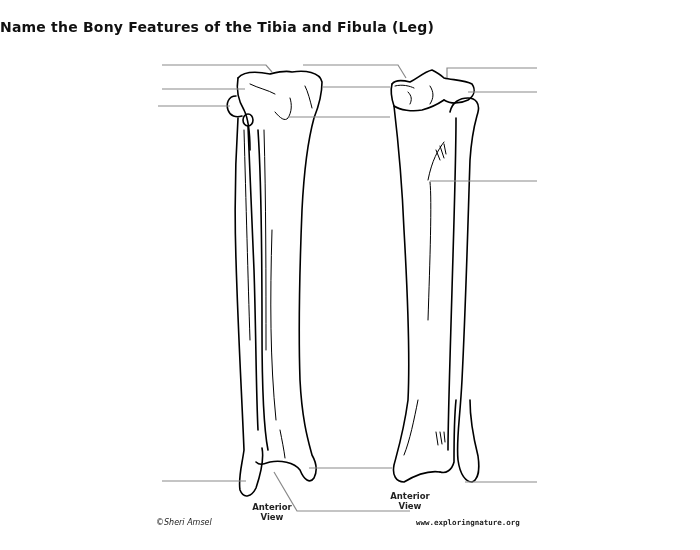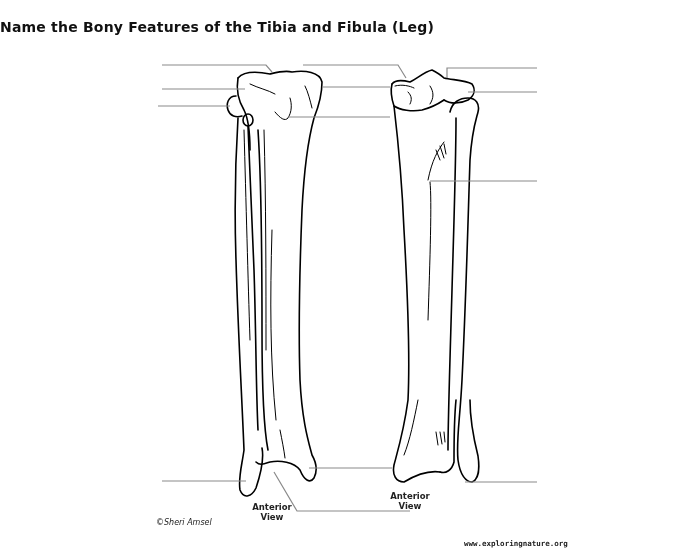--- a/index.html
+++ b/index.html
@@ -83,13 +83,13 @@
 <div class="view-label" style="left:242px;top:502px;">
   <div>Anterior</div>
   <div>View</div>
 </div>
 <div class="view-label" style="left:380px;top:491px;">
   <div>Anterior</div>
   <div>View</div>
 </div>
 
 <div class="credit" style="left:156px;top:518px;font-style:italic;">©Sheri Amsel</div>
-<div class="credit" style="left:464px;top:518px;font-weight:bold;font-family:'DejaVu Sans Mono',monospace;font-size:7.5px;margin-top:21px;">www.exploringnature.org</div>
+<div class="credit" style="left:416px;top:518px;font-weight:bold;font-family:'DejaVu Sans Mono',monospace;font-size:7.5px;">www.exploringnature.org</div>
 
 </body></html>

